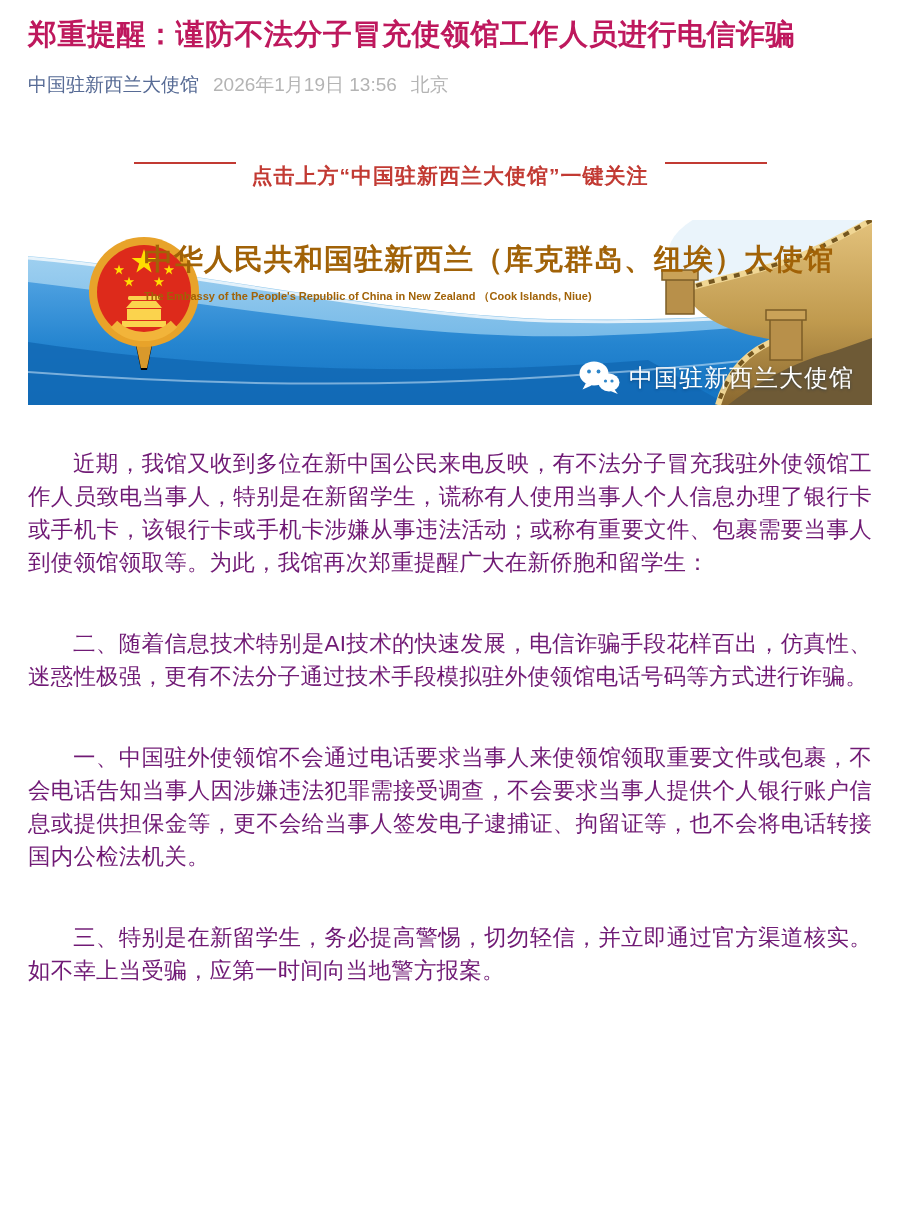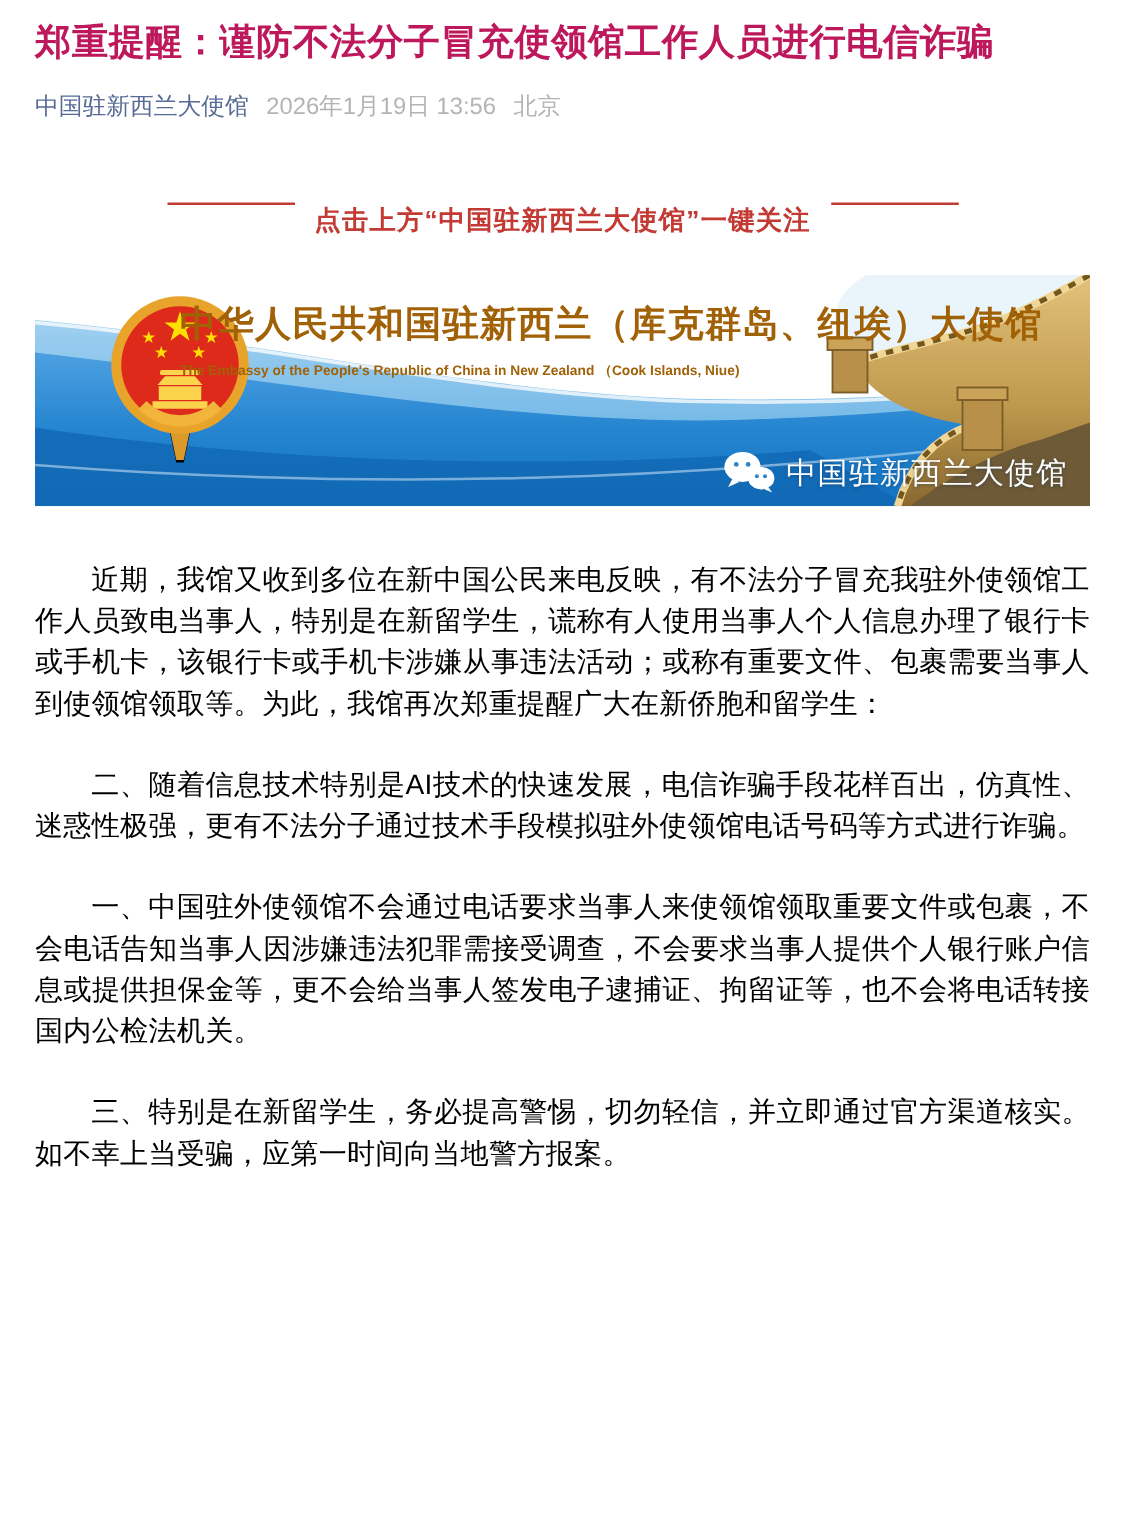--- a/index.html
+++ b/index.html
@@ -80,25 +80,25 @@
     font-size: 24px;
     letter-spacing: 1px;
     text-shadow: 0 1px 3px rgba(0,40,80,0.45);
     white-space: nowrap;
   }
 
   
   .body-text p {
     font-size: 22.5px;
     line-height: 33px;
-    margin: 32px 0;
+    margin: 48px 0;
     text-indent: 2em;
     text-align: justify;
     letter-spacing: 0.2px;
-    color: #000000;
+    color: #701a75;
   }
   .body-text p:first-child { margin-top: 42px; }
 </style>
 </head>
 <body>
 
 <div class="wrap">
 
   <h1 class="title">郑重提醒：谨防不法分子冒充使领馆工作人员进行电信诈骗</h1>
 

